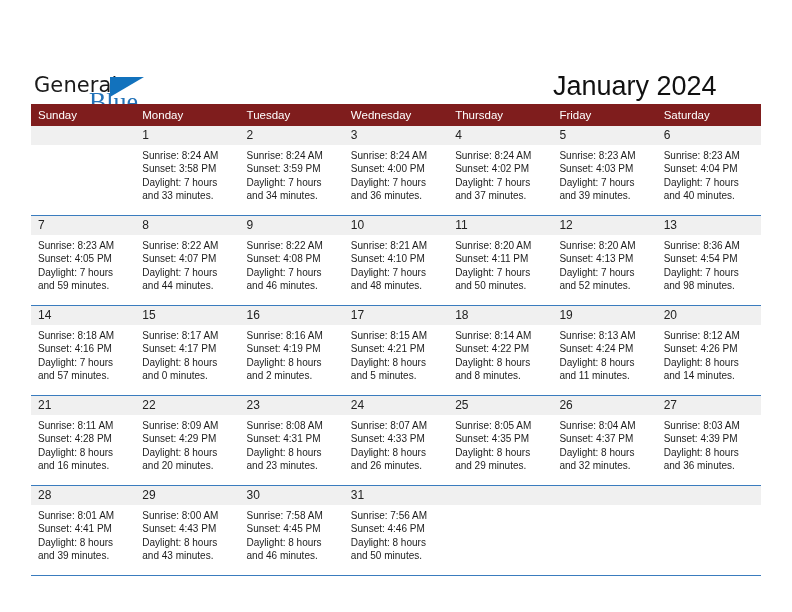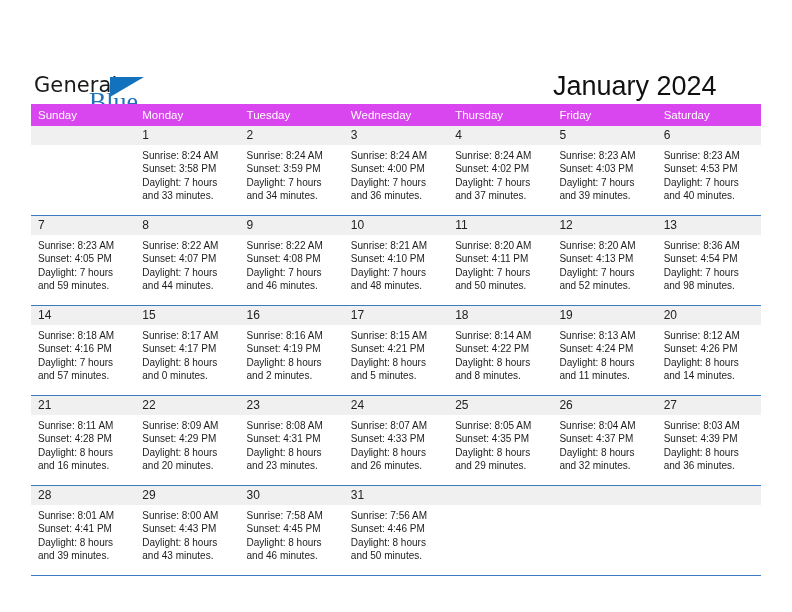--- a/index.html
+++ b/index.html
@@ -91,21 +91,21 @@
   
   .calendar {
     position: absolute;
     left: 31px;
     top: 104px;
     width: 730px;
     border-collapse: collapse;
     table-layout: fixed;
   }
   .calendar th {
-    background: #d946ef;
+    background: #7f1d1d;
     color: #ffffff;
     font-size: 11.5px;
     font-weight: 400;
     text-align: left;
     padding: 5px 0 5px 7px;
     height: 19px;
     box-sizing: border-box;
   }
   .calendar td {
     vertical-align: top;
@@ -239,21 +239,21 @@
                 <div>Daylight: 7 hours</div>
                 <div>and 39 minutes.</div>
               </div>
             </div>
           </td>
           <td>
             <div class="cell-inner">
               <span class="daynum">6</span>
               <div class="details">
                 <div>Sunrise: 8:23 AM</div>
-                <div>Sunset: 4:53 PM</div>
+                <div>Sunset: 4:04 PM</div>
                 <div>Daylight: 7 hours</div>
                 <div>and 40 minutes.</div>
               </div>
             </div>
           </td>
         </tr>
         <tr>
           <td>
             <div class="cell-inner">
               <span class="daynum">7</span>

